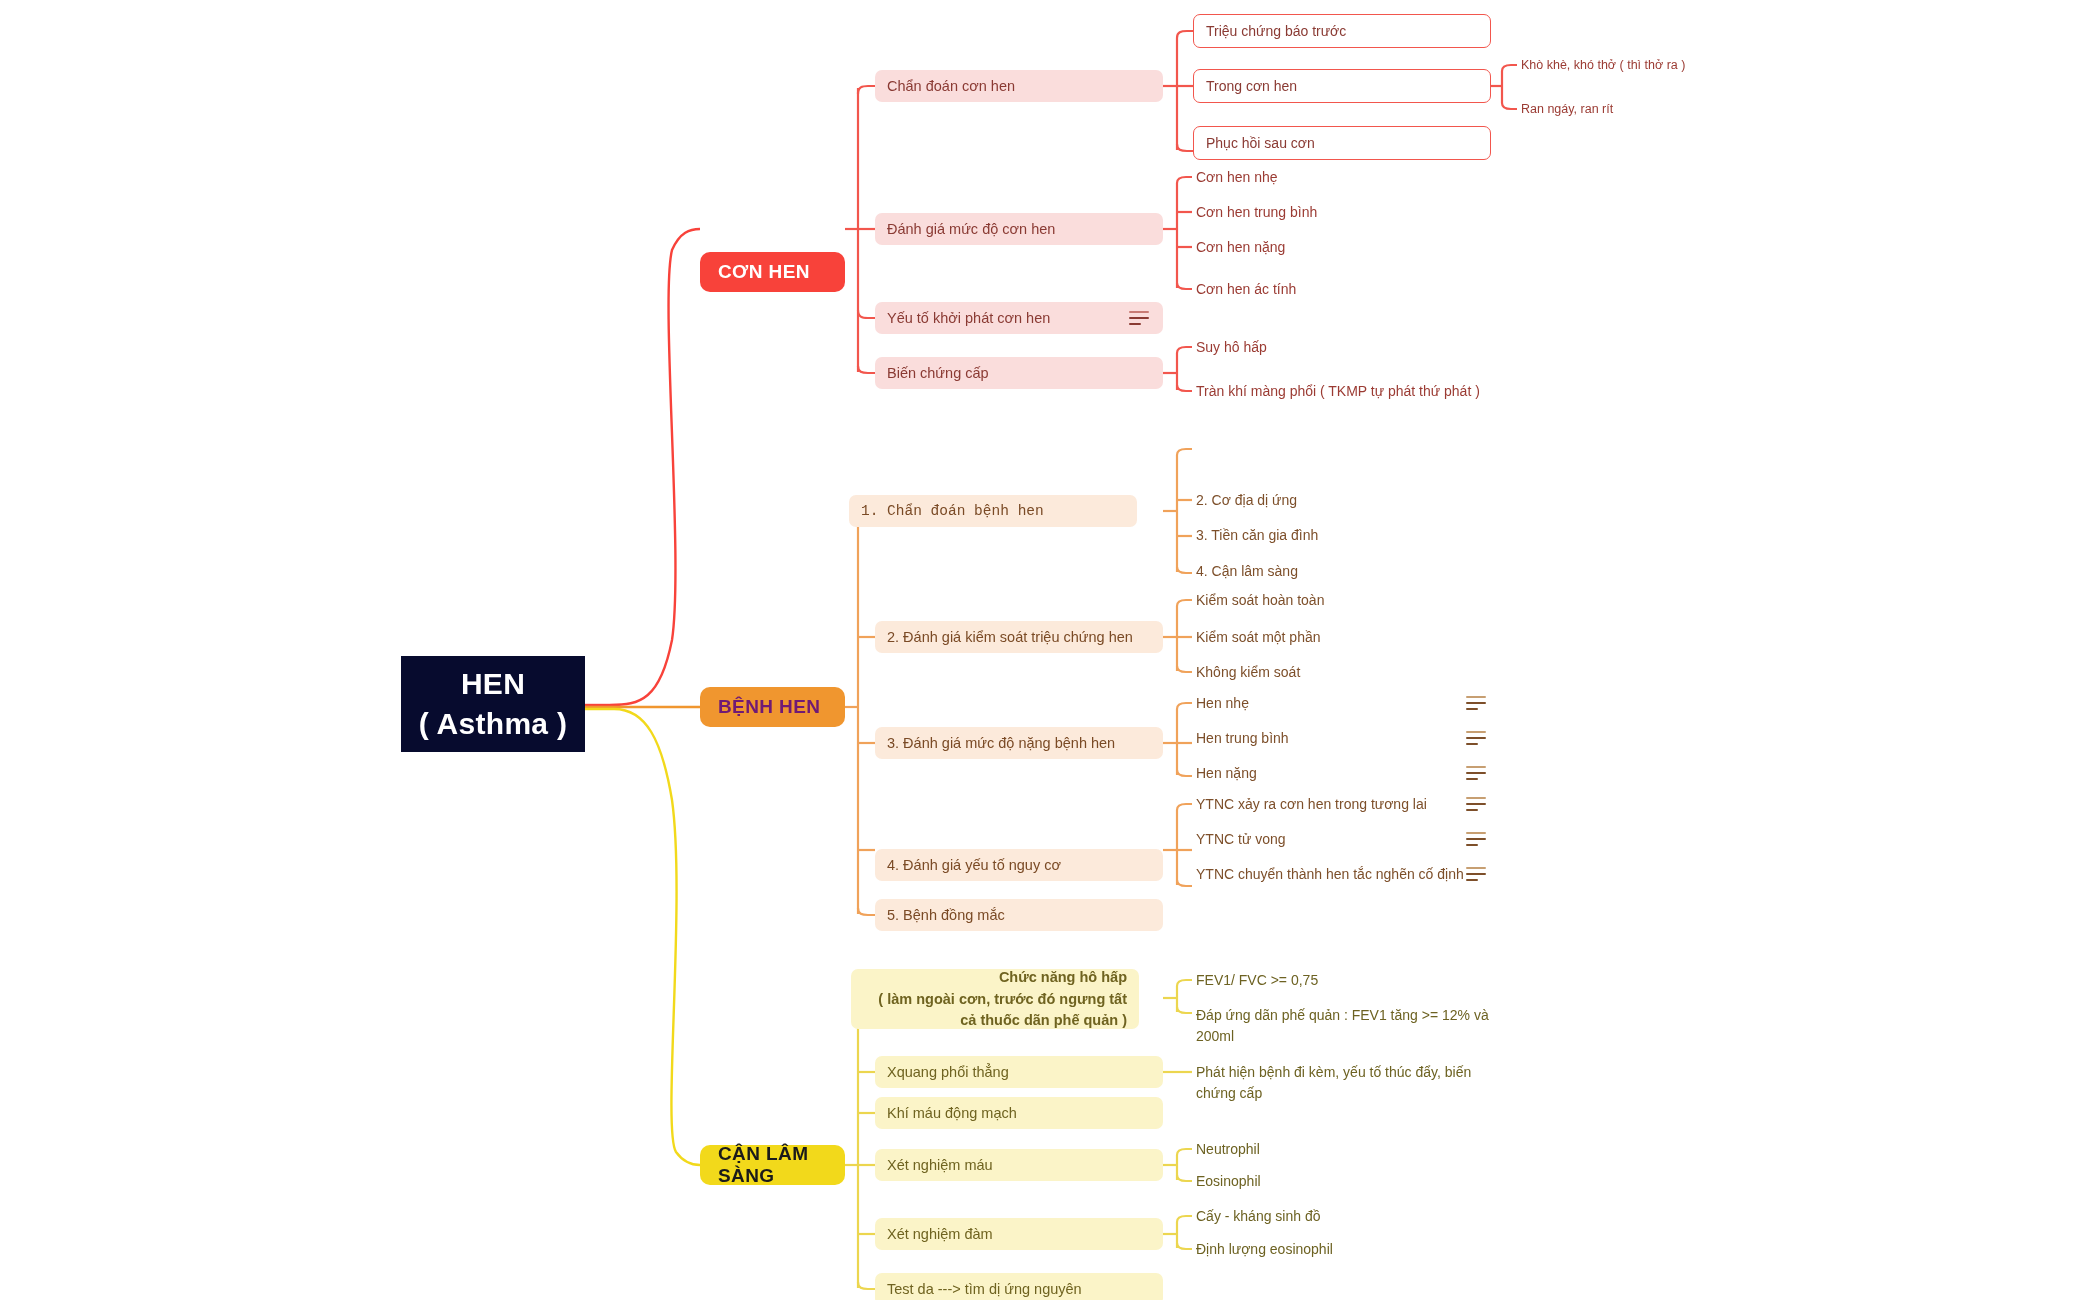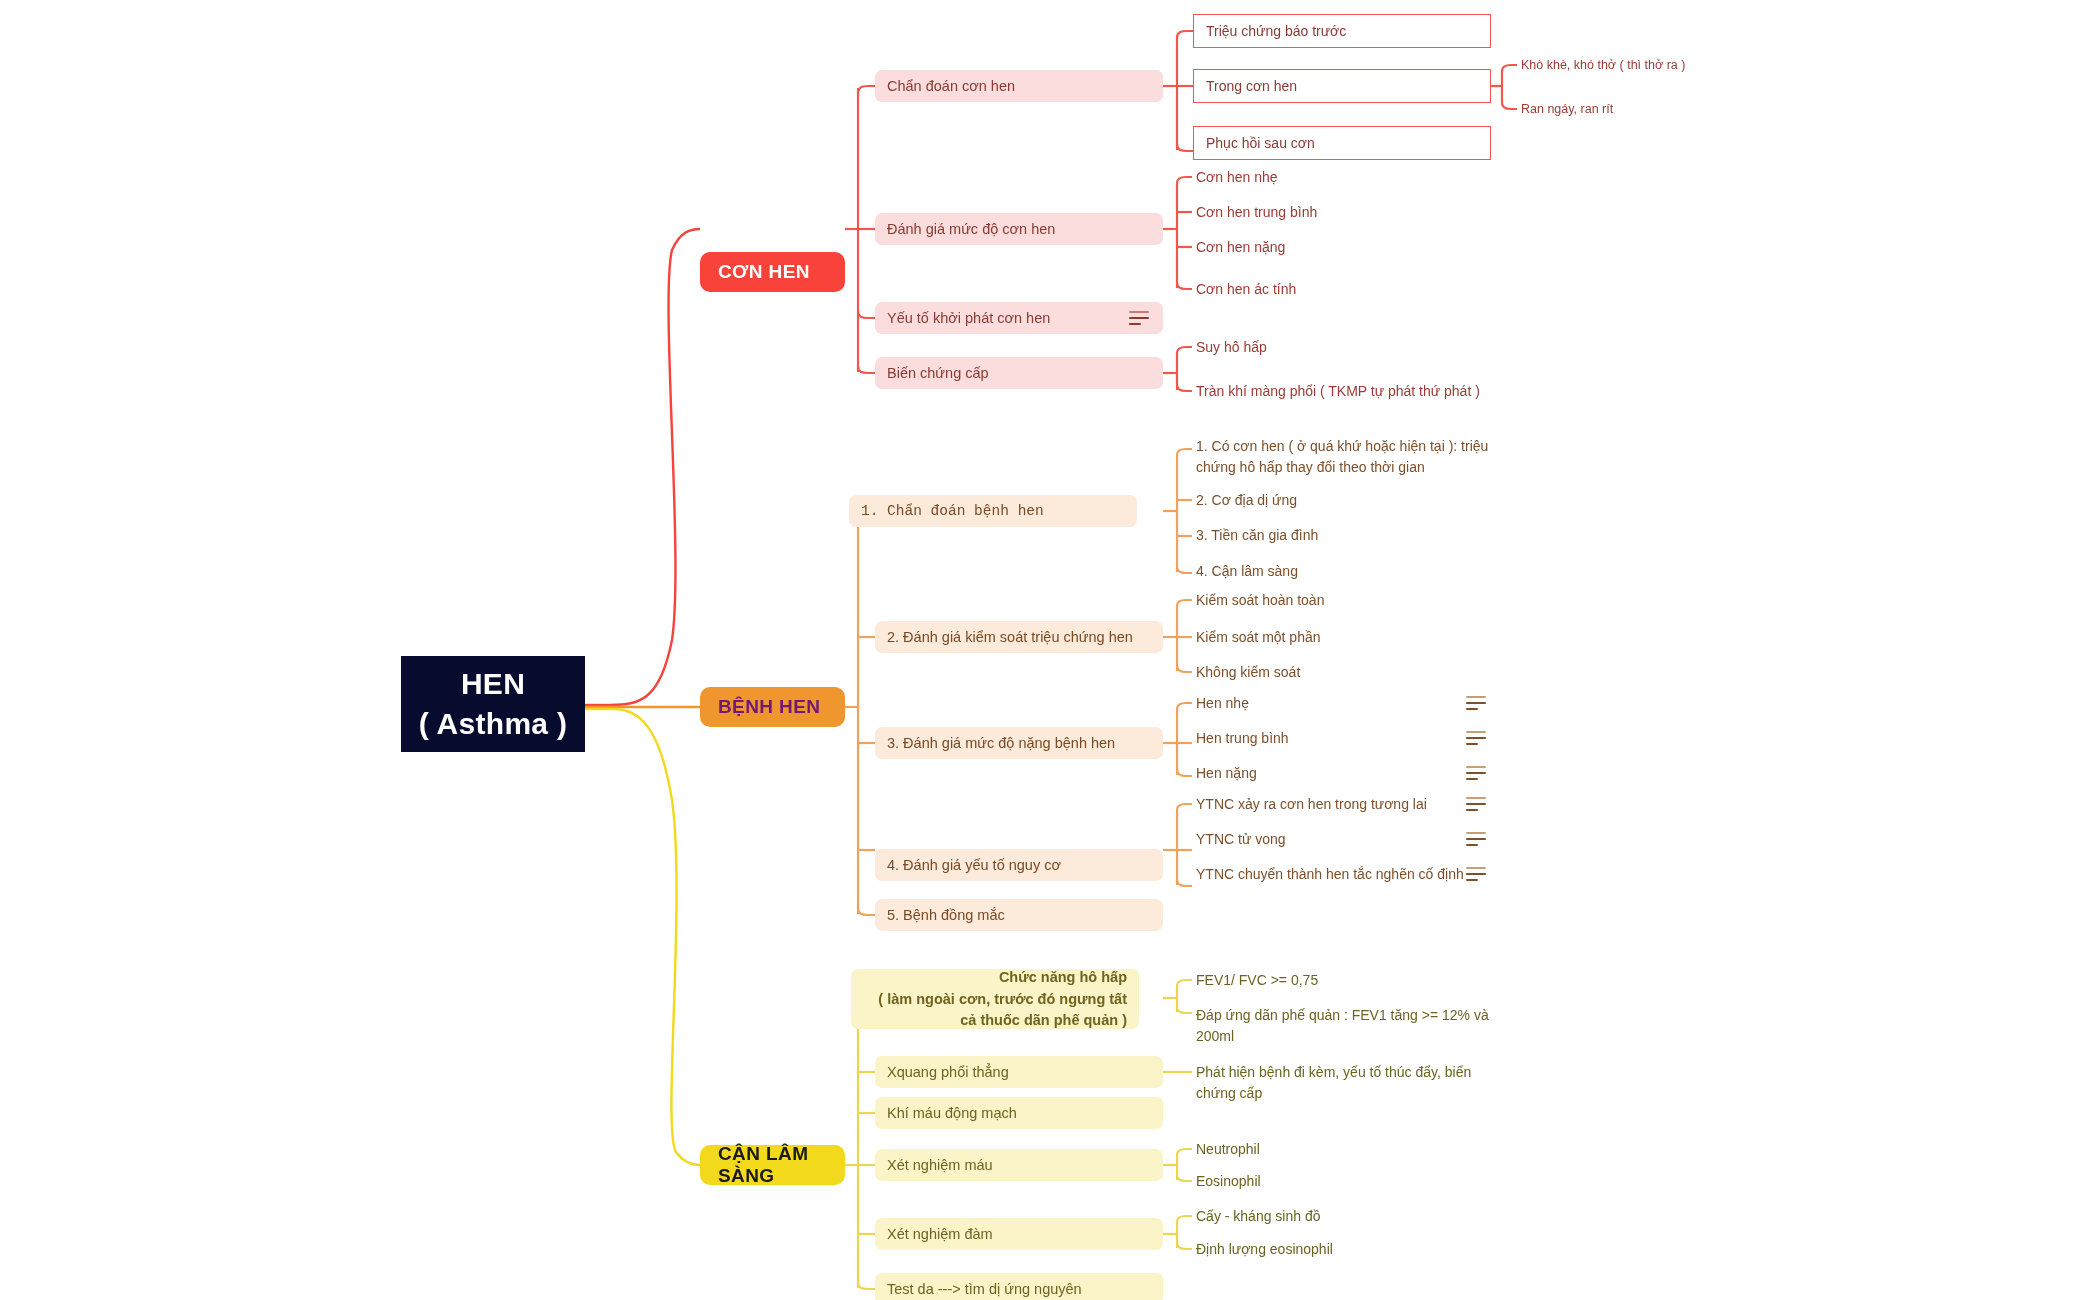--- a/index.html
+++ b/index.html
@@ -62,21 +62,21 @@
     background:transparent;
   }
   .l3.red{color:#9b3b33;}
   .l3.orange{color:#7d4f2a;}
   .l3.yellow{color:#6d6222;}
 
   
   .l3.outlined{
     background:#ffffff;
     border:1.6px solid #f2564d;
-    border-radius:0;
+    border-radius:7px;
     padding:7px 12px;
     color:#8a3a33;
   }
 
   
   .l4{font-size:12.5px;line-height:1.45;color:#9b3b33;padding-left:4px;}
 
   
   .note-icon{
     position:absolute;
@@ -281,23 +281,20 @@
   <div class="node l2 orange" style="left:875px;top:727px;width:288px;height:32px;">
     <span class="lbl">3. Đánh giá mức độ nặng bệnh hen</span>
   </div>
   <div class="node l2 orange" style="left:875px;top:849px;width:288px;height:32px;">
     <span class="lbl">4. Đánh giá yếu tố nguy cơ</span>
   </div>
   <div class="node l2 orange" style="left:875px;top:899px;width:288px;height:32px;">
     <span class="lbl">5. Bệnh đồng mắc</span>
   </div>
 
-  <div class="node l3 orange" style="left:1192px;top:434px;width:300px;height:44px;align-items:flex-start;">
-    <span class="lbl">1. Có cơn hen ( ở quá khứ hoặc hiện tại ): triệu chứng hô hấp thay đổi theo thời gian</span>
-  </div>
   <div class="node l3 orange" style="left:1192px;top:490px;width:330px;height:20px;">
     <span class="lbl">2. Cơ địa dị ứng</span>
   </div>
   <div class="node l3 orange" style="left:1192px;top:525px;width:330px;height:20px;">
     <span class="lbl">3. Tiền căn gia đình</span>
   </div>
   <div class="node l3 orange" style="left:1192px;top:561px;width:330px;height:20px;">
     <span class="lbl">4. Cận lâm sàng</span>
   </div>
 

